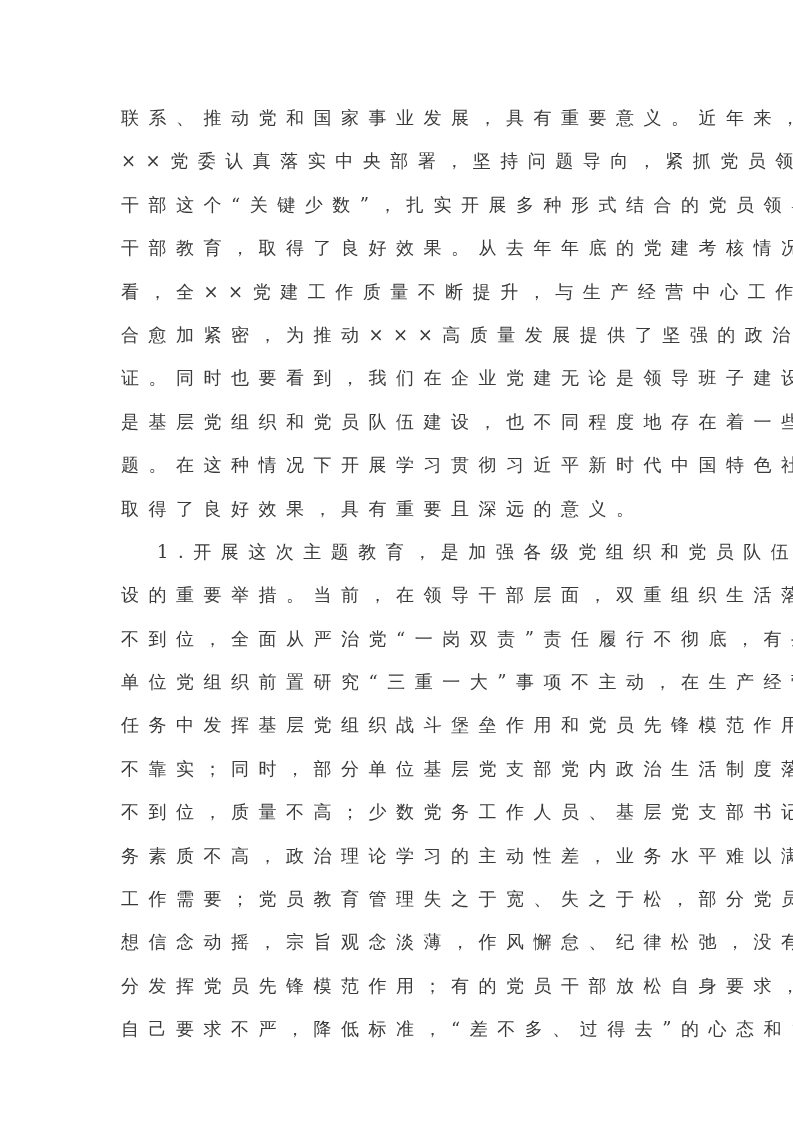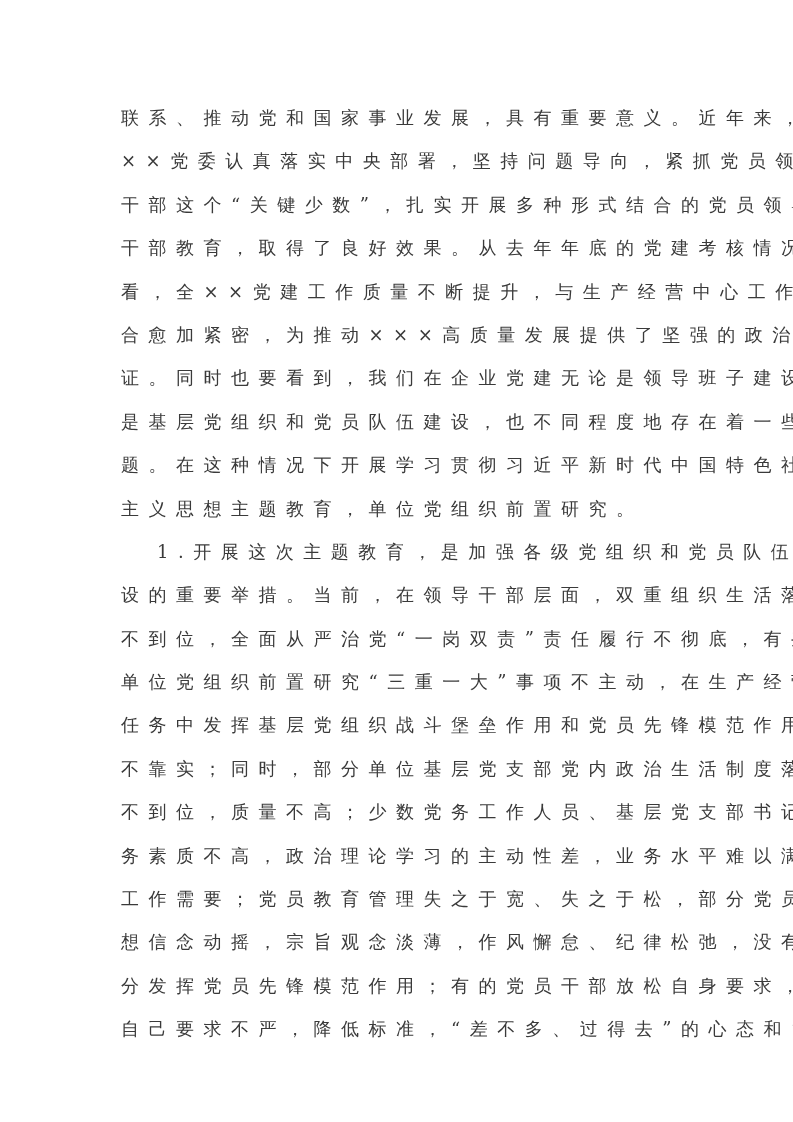--- a/index.html
+++ b/index.html
@@ -49,21 +49,21 @@
     <div>
       <span class="line">联系、推动党和国家事业发展，具有重要意义。近年来，×</span>
       <span class="line">××党委认真落实中央部署，坚持问题导向，紧抓党员领导</span>
       <span class="line">干部这个“关键少数”，扎实开展多种形式结合的党员领导</span>
       <span class="line">干部教育，取得了良好效果。从去年年底的党建考核情况来</span>
       <span class="line">看，全××党建工作质量不断提升，与生产经营中心工作结</span>
       <span class="line">合愈加紧密，为推动×××高质量发展提供了坚强的政治保</span>
       <span class="line">证。同时也要看到，我们在企业党建无论是领导班子建设还</span>
       <span class="line">是基层党组织和党员队伍建设，也不同程度地存在着一些问</span>
       <span class="line">题。在这种情况下开展学习贯彻习近平新时代中国特色社会</span>
-      <span class="line">主义思想主题教育，单位党组织前置研究。</span>
+      <span class="line">取得了良好效果，具有重要且深远的意义。</span>
     </div>
     <div>
       <span class="line indent">1.开展这次主题教育，是加强各级党组织和党员队伍建</span>
       <span class="line">设的重要举措。当前，在领导干部层面，双重组织生活落实</span>
       <span class="line">不到位，全面从严治党“一岗双责”责任履行不彻底，有些</span>
       <span class="line">单位党组织前置研究“三重一大”事项不主动，在生产经营</span>
       <span class="line">任务中发挥基层党组织战斗堡垒作用和党员先锋模范作用</span>
       <span class="line">不靠实；同时，部分单位基层党支部党内政治生活制度落实</span>
       <span class="line">不到位，质量不高；少数党务工作人员、基层党支部书记业</span>
       <span class="line">务素质不高，政治理论学习的主动性差，业务水平难以满足</span>

